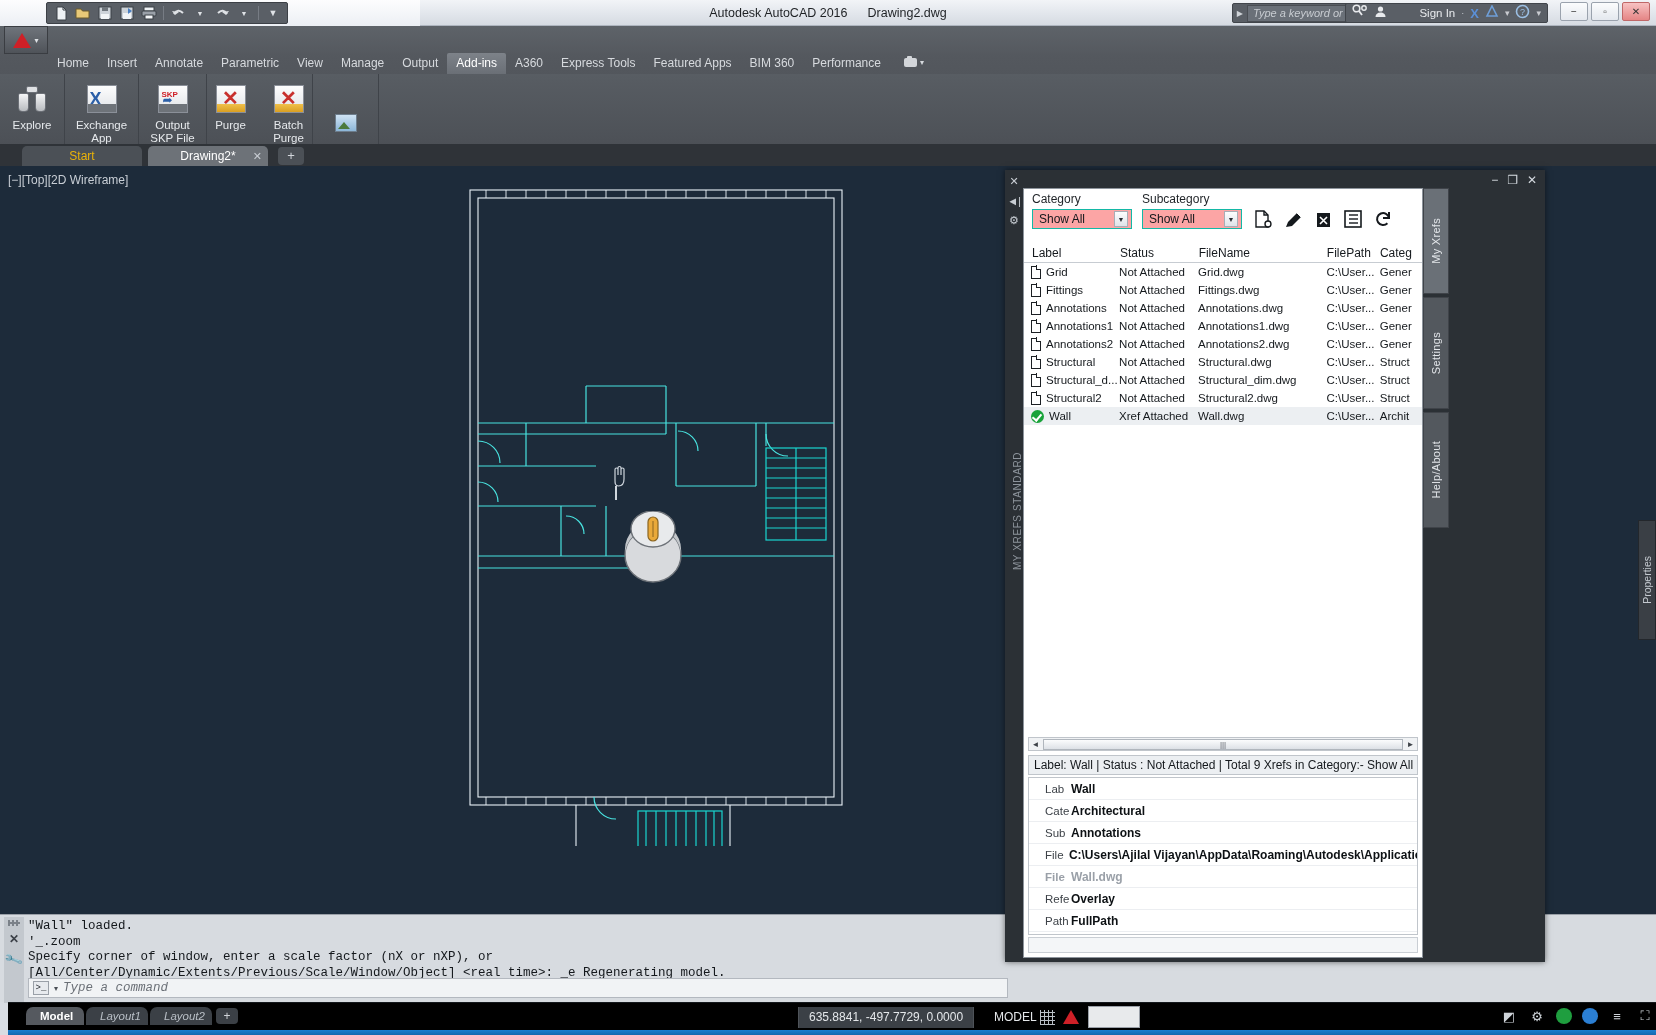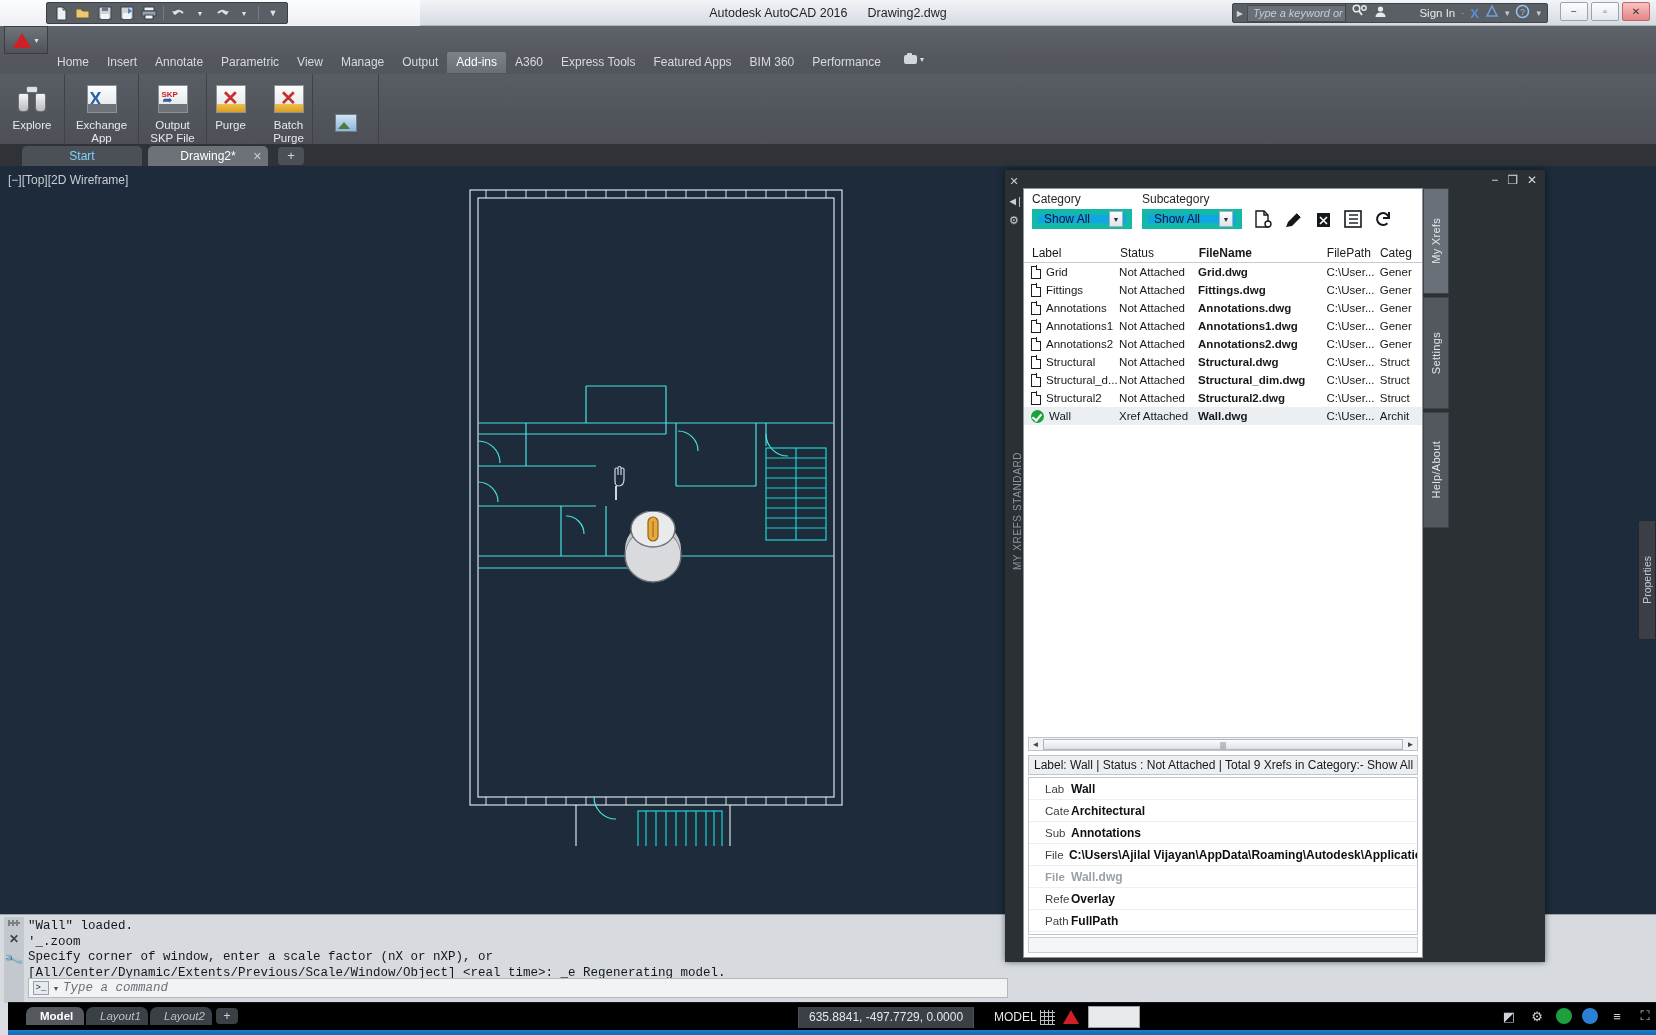--- a/index.html
+++ b/index.html
@@ -83,21 +83,21 @@
     border:1px solid #3a3d42;
     display:flex; align-items:center; justify-content:center; cursor:pointer;
   }
   .logo-a {
     width:0;height:0;border-left:9px solid transparent;border-right:9px solid transparent;
     border-bottom:15px solid #cf2027;
   }
   .appbtn .caret { color:#dfe2e6; font-size:8px; margin-left:3px; }
   .ribbon-tabs {
     position:absolute; left:48px; top:26px; height:22px;
-    display:flex; align-items:flex-start;
+    display:flex; align-items:center;
   }
   .rtab {
     padding:3px 9px 4px; font-size:12px; color:#d7dade; cursor:pointer;
     white-space:nowrap;
   }
   .rtab.active {
     background:linear-gradient(180deg,#7d8289,#6a6f76);
     color:#ffffff; border-radius:2px 2px 0 0;
   }
   .rtab-cam { display:flex; align-items:center; gap:3px; padding-left:14px; }
@@ -150,21 +150,21 @@
   }
   .ico-img:after{content:"";position:absolute;left:2px;bottom:2px;width:0;height:0;border-left:6px solid transparent;border-right:6px solid transparent;border-bottom:7px solid #4c7a3d;}
 
   
   .filetabs {
     position:absolute; left:0; top:144px; width:1656px; height:22px;
     background:#2f3338;
   }
   .ftab {
     position:absolute; top:2px; height:20px; line-height:20px;
-    font-size:12px; color:#7dd3fc; padding:0 16px;
+    font-size:12px; color:#eab308; padding:0 16px;
     border-radius:5px 5px 0 0; cursor:pointer;
   }
   .ftab.start { left:22px; width:120px; background:#4b5056; text-align:center; }
   .ftab.drawing { left:148px; width:120px; background:#6d7278; color:#fff; text-align:center; }
   .ftab-close { position:absolute; right:6px; top:0; font-size:11px; color:#c9ced4; }
   .ftab-plus {
     position:absolute; left:278px; top:3px; width:26px; height:18px;
     background:#4b5056; border-radius:4px; color:#d3d7dc;
     text-align:center; line-height:18px; font-size:13px; cursor:pointer;
   }
@@ -267,42 +267,42 @@
   }
   .pal-titlebtns { position:absolute; right:8px; top:4px; display:flex; gap:9px; align-items:center;}
   .pal-titlebtns span { color:#d5dae0; font-size:12px; cursor:pointer; line-height:1;}
   .pal-body {
     position:absolute; left:18px; top:18px; width:400px; height:770px;
     background:#ffffff; border:1px solid #8d949c;
   }
   .pal-toolbar { position:relative; height:54px; padding:2px 6px 0; }
   .tb-lab { position:absolute; font-size:12px; color:#1e2226; top:3px;}
   .combo {
-    position:absolute; top:20px; height:20px; background:#0ea5e9;
-    border:6px solid #14b8a6; display:flex; align-items:center; justify-content:space-between;
+    position:absolute; top:20px; height:20px; background:#fca5a5;
+    border:1px solid #14b8a6; display:flex; align-items:center; justify-content:space-between;
     padding:0 3px 0 6px; font-size:12px; color:#12161a; cursor:pointer;
   }
   .combo .arw { width:14px;height:16px; background:linear-gradient(180deg,#fdfdfd,#dfe3e8);
                 border:1px solid #a8aeb6; display:flex;align-items:center;justify-content:center;font-size:7px;color:#2a2e33;}
   .tbicon { position:absolute; top:19px; width:22px;height:22px; cursor:pointer;
             display:flex; align-items:center; justify-content:center; }
 
   .grid-head {
     display:flex; height:20px; align-items:center;
     background:#ffffff; border-bottom:1px solid #c7ccd2;
     font-size:12px; color:#15191d; padding-left:8px;
   }
   .grid-row {
     display:flex; height:18px; align-items:center; font-size:11.5px; color:#15191d;
     padding-left:7px; cursor:pointer;
   }
   .grid-row.sel { background:#eceff2; }
   .c-label { width:96px; display:flex; align-items:center; gap:5px; }
   .c-status { width:86px; }
-  .c-file { width:140px;font-weight:bold; }
+  .c-file { width:140px; }
   .c-path { width:58px; }
   .c-cat { width:46px; }
   .doc-ico { width:10px;height:13px;border:1.3px solid #1b1f23; background:#fff; position:relative; flex:0 0 auto;}
   .doc-ico:after{content:"";position:absolute;right:-1.3px;top:-1.3px;width:4px;height:4px;background:#fff;border-left:1.3px solid #1b1f23;border-bottom:1.3px solid #1b1f23;transform:translate(0,0);}
   .check-ico { width:13px;height:13px;border-radius:50%;background:#19a33a; position:relative; flex:0 0 auto;}
   .check-ico:after{content:"";position:absolute;left:3px;top:2px;width:4px;height:7px;border-right:2px solid #fff;border-bottom:2px solid #fff;transform:rotate(40deg);}
 
   .hscroll {
     position:absolute; left:4px; right:4px; bottom:206px; height:14px;
     background:#f0f2f4; border:1px solid #c0c5cb; display:flex; align-items:center;

